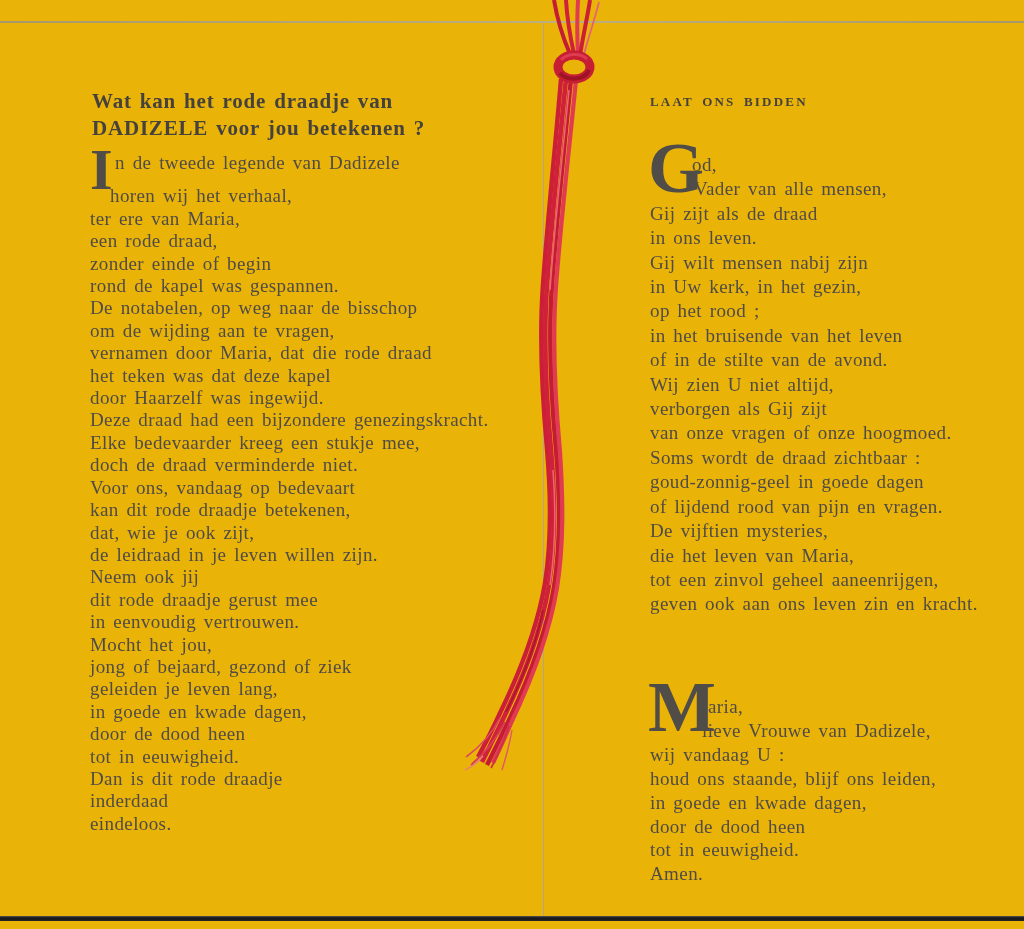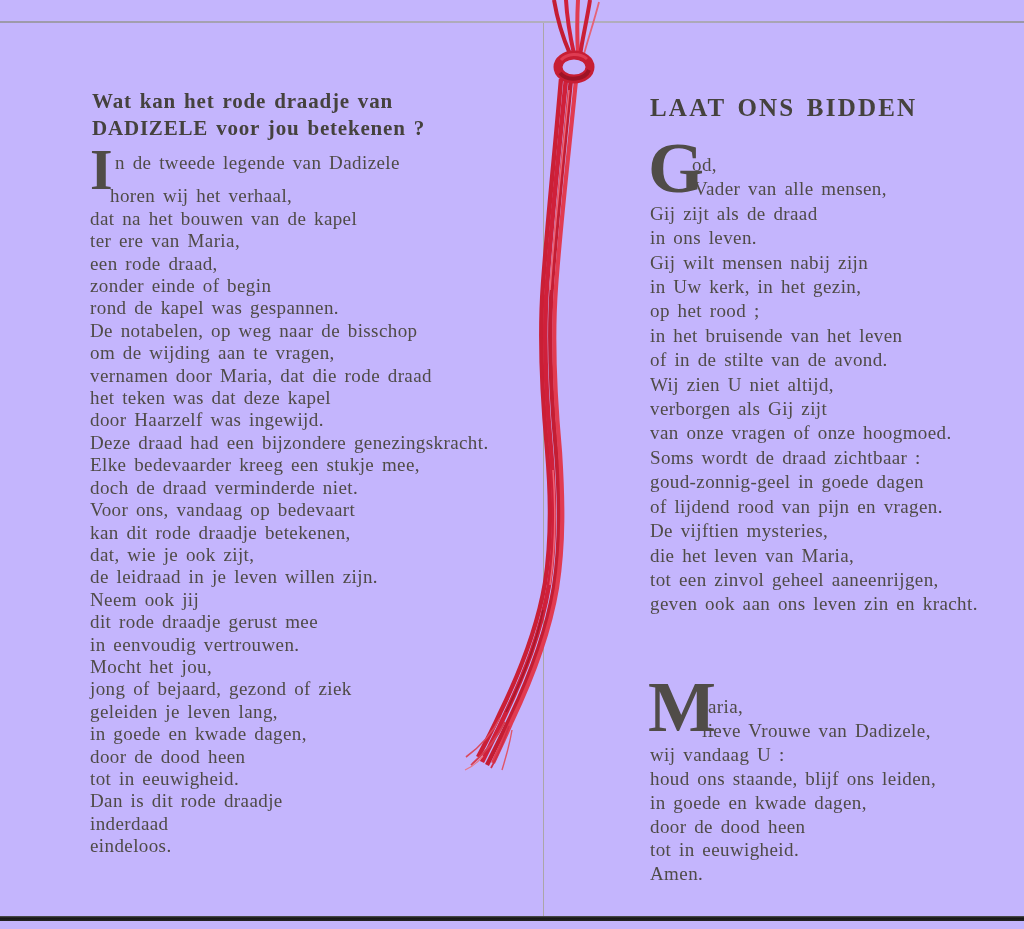--- a/index.html
+++ b/index.html
@@ -1,18 +1,18 @@
 <!DOCTYPE html>
 <html lang="nl"><head>
 <meta charset="utf-8">
 <style>
   html,body{margin:0;padding:0;background:#e9e9e7;}
   .sheet{
     position:relative;width:1024px;height:929px;overflow:hidden;
-    background:#c4b5fd;
+    background:#eab308;
     font-family:"Liberation Serif", serif;
     color:#4f4b47;
   }
   
   .edge-top{position:absolute;left:0;top:21px;width:100%;height:2px;
     background:linear-gradient(to right,#90908e,#adada9 55%,#8f8f8b);opacity:.75;}
   .edge-bottom{position:absolute;left:0;top:916px;width:100%;height:5px;
     background:linear-gradient(to bottom,#555,#161616 40%,#242424);}
   .gutter{position:absolute;left:543px;top:23px;height:893px;width:1px;
     background:#a9a49e;opacity:.9;}
@@ -26,21 +26,21 @@
   .s-left{left:90px;top:152px;width:445px;}
   .line{display:block;white-space:nowrap;
     font-size:19px;letter-spacing:.4px;word-spacing:2.6px;line-height:22.4px;}
   .dropcap{position:absolute;left:0;font-weight:bold;line-height:1;color:#504c48;}
   .dc-i{top:-11px;font-size:58px;}
   .s-left .line:nth-child(1){padding-left:25px;}
   .s-left .line:nth-child(2){padding-left:20px;margin-top:11px;}
 
   
   .r-title{position:absolute;left:650px;top:94px;margin:0;
-    font-size:25px;font-weight:bold;letter-spacing:2.2px;word-spacing:3px;
+    font-size:13px;font-weight:bold;letter-spacing:2.2px;word-spacing:3px;
     color:#45423e;white-space:nowrap;}
   .s-god{left:650px;top:153px;width:370px;}
   .s-god .line{line-height:24.4px;}
   .dc-g{top:-21px;left:-2px;font-size:72px;}
   .s-god .line:nth-child(1){padding-left:42px;}
   .s-god .line:nth-child(2){padding-left:44px;}
   .s-maria{left:650px;top:695px;width:370px;}
   .s-maria .line{line-height:23.9px;}
   .dc-m{top:-24px;left:-2px;font-size:72px;}
   .s-maria .line:nth-child(1){padding-left:58px;}
@@ -59,21 +59,20 @@
   <h2 class="l-title">
       <span class="tline">Wat kan het rode draadje van</span>
       <span class="tline">DADIZELE voor jou betekenen ?</span>
     </h2>
 
   <section class="stanza s-left">
     <span class="dropcap dc-i">I</span>
     <div class="lines">
         <span class="line">n de tweede legende van Dadizele</span>
         <span class="line">horen wij het verhaal,</span>
-        <span class="line">dat na het bouwen van de kapel</span>
         <span class="line">ter ere van Maria,</span>
         <span class="line">een rode draad,</span>
         <span class="line">zonder einde of begin</span>
         <span class="line">rond de kapel was gespannen.</span>
         <span class="line">De notabelen, op weg naar de bisschop</span>
         <span class="line">om de wijding aan te vragen,</span>
         <span class="line">vernamen door Maria, dat die rode draad</span>
         <span class="line">het teken was dat deze kapel</span>
         <span class="line">door Haarzelf was ingewijd.</span>
         <span class="line">Deze draad had een bijzondere genezingskracht.</span>

